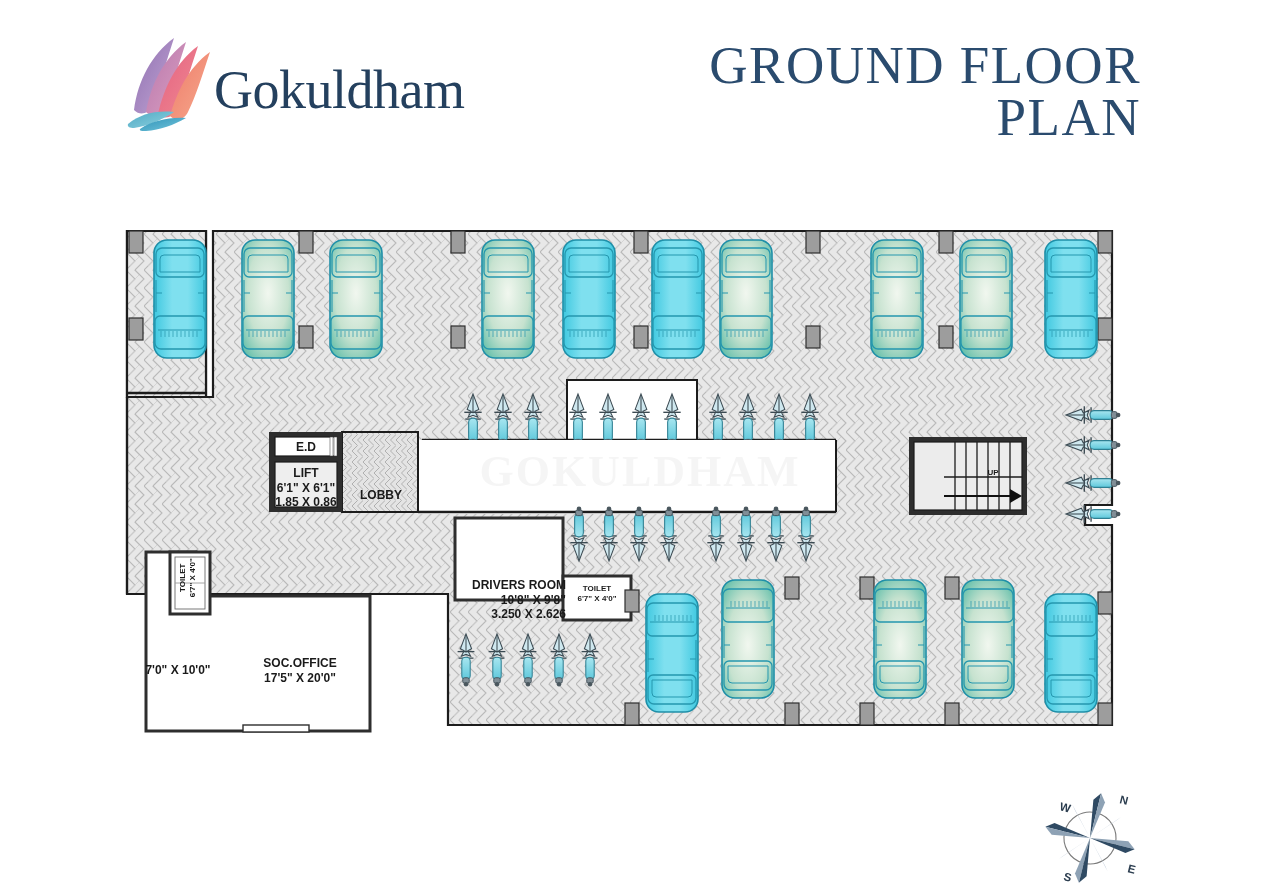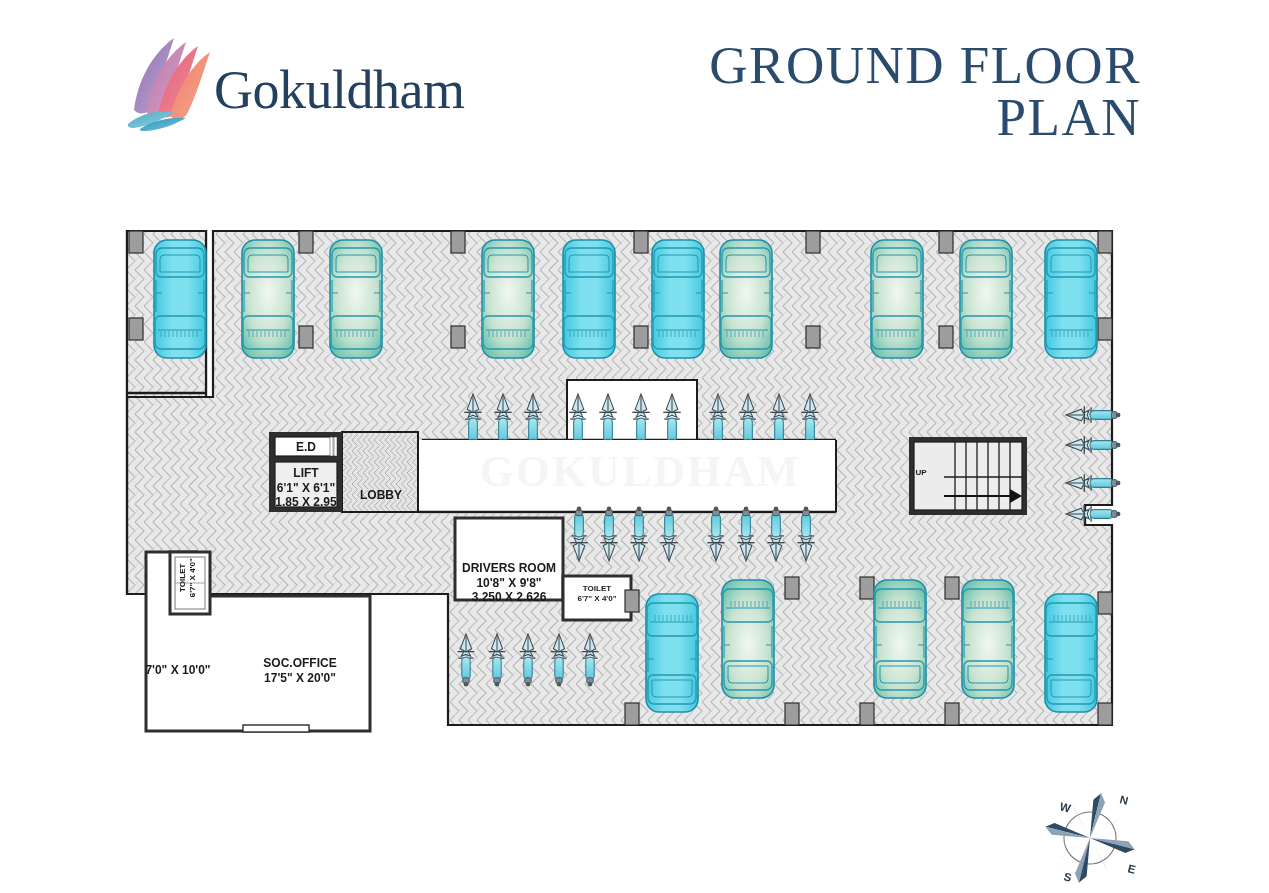--- a/index.html
+++ b/index.html
@@ -343,28 +343,28 @@
 </svg>
 </div>
 
 <div class="rlabel sz9" style="left:281px;top:440px;width:50px;">
   <span class="ln">E.D</span>
 </div>
 
 <div class="rlabel sz9" style="left:272px;top:466px;width:68px;text-align:center;">
   <span class="ln">LIFT</span>
   <span class="ln">6'1" X 6'1"</span>
-  <span class="ln">1.85 X 2.95</span>
+  <span class="ln">1.85 X 0.86</span>
 </div>
 
 <div class="rlabel sz9" style="left:352px;top:468px;width:58px;margin-top:20px;">
   <span class="ln">LOBBY</span>
 </div>
 
-<div class="rlabel sz9" style="left:452px;top:561px;width:114px;">
+<div class="rlabel sz9" style="left:452px;top:578px;width:114px;text-align:right;">
   <span class="ln">DRIVERS ROOM</span>
   <span class="ln">10'8" X 9'8"</span>
   <span class="ln">3.250 X 2.626</span>
 </div>
 
 <div class="rlabel sz8" style="left:560px;top:584px;width:74px;">
   <span class="ln">TOILET</span>
   <span class="ln">6'7" X 4'0"</span>
 </div>
 
@@ -375,21 +375,21 @@
 
 <div class="rlabel sz8 rot90" style="left:151px;top:568px;width:74px;">
   <span class="ln">TOILET</span>
   <span class="ln">6'7" X 4'0"</span>
 </div>
 
 <div class="rlabel sz9" style="left:134px;top:663px;width:88px;">
   <span class="ln">7'0" X 10'0"</span>
 </div>
 
-<div class="rlabel sz8" style="left:909px;top:468px;width:24px;">
+<div class="rlabel sz8" style="left:981px;top:468px;width:24px;">
   <span class="ln">UP</span>
 </div>
 
 <div id="compass">
   <svg width="110" height="100" viewBox="0 0 110 100">
     <g transform="rotate(14 55 50)">
       <circle cx="55" cy="50" r="26" fill="none" stroke="#7b7b7b" stroke-width="1.1"></circle>
 
       <path d="M55 50 L49 12 L55 4 Z" fill="#2f4a63"></path>
       <path d="M55 50 L61 12 L55 4 Z" fill="#8ea2b5"></path>

